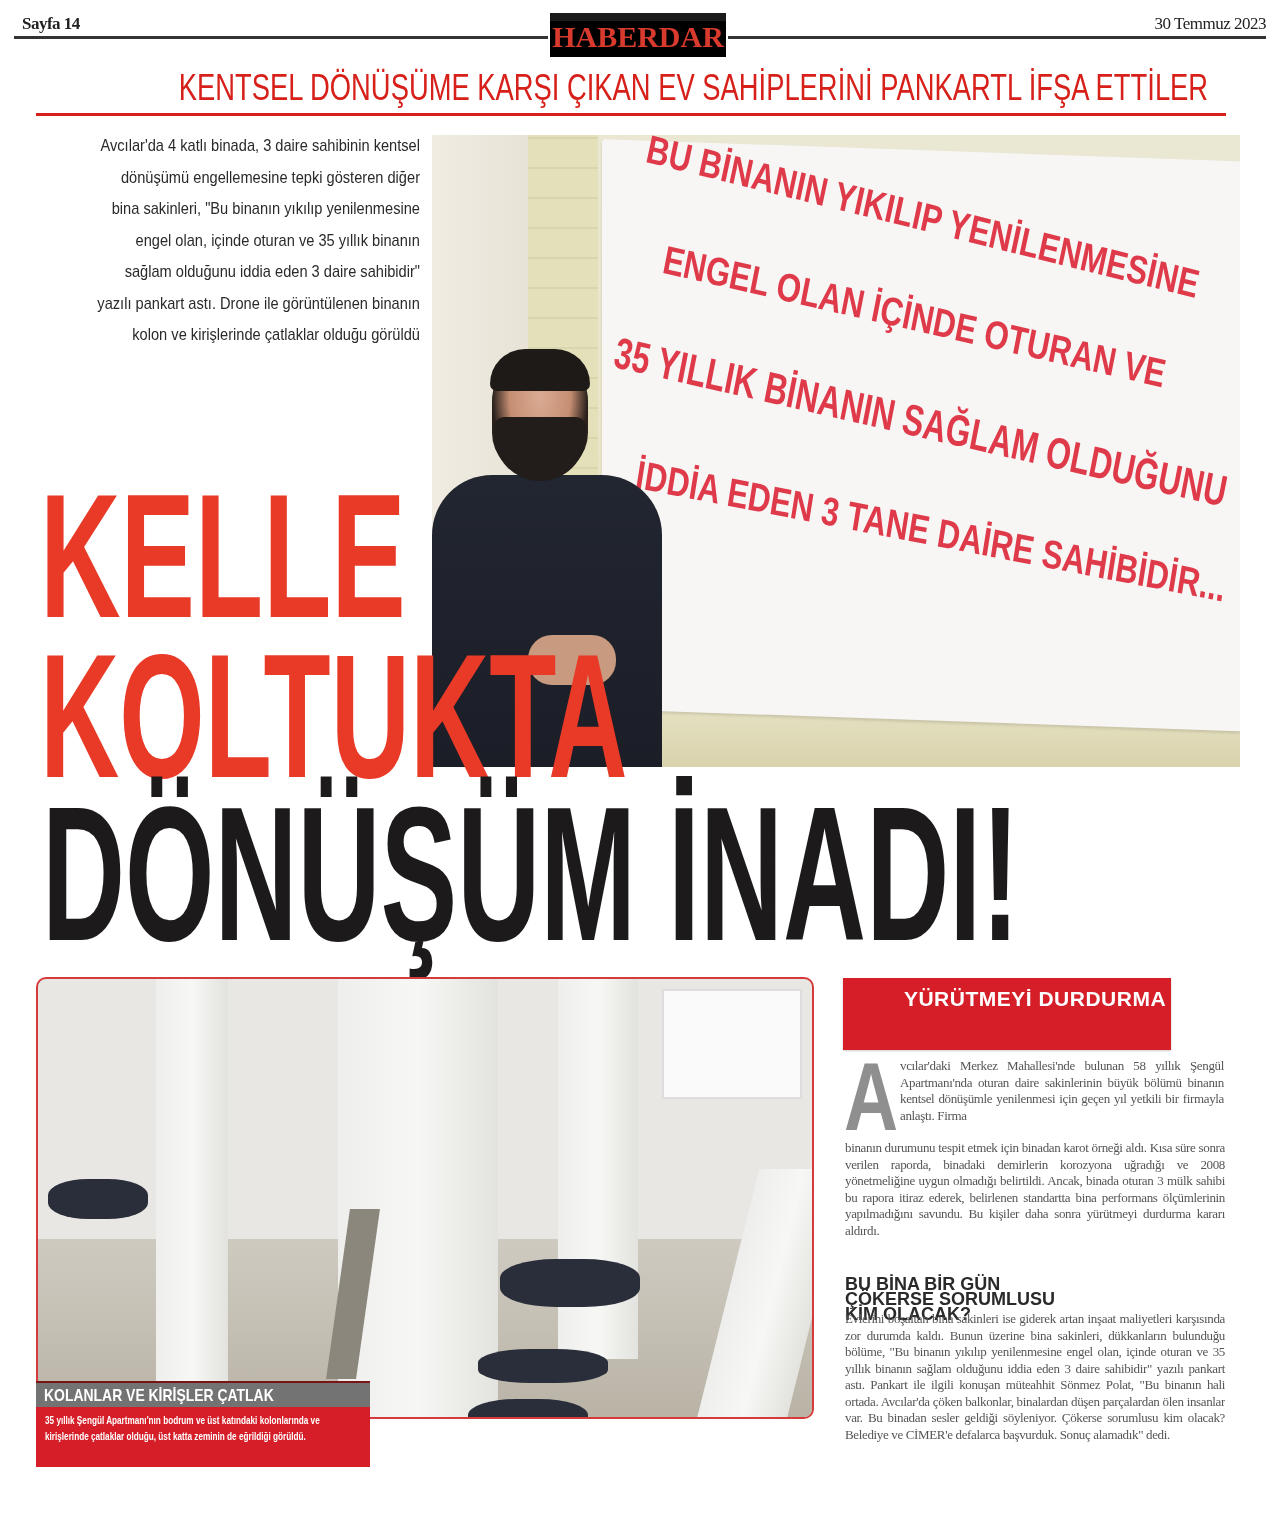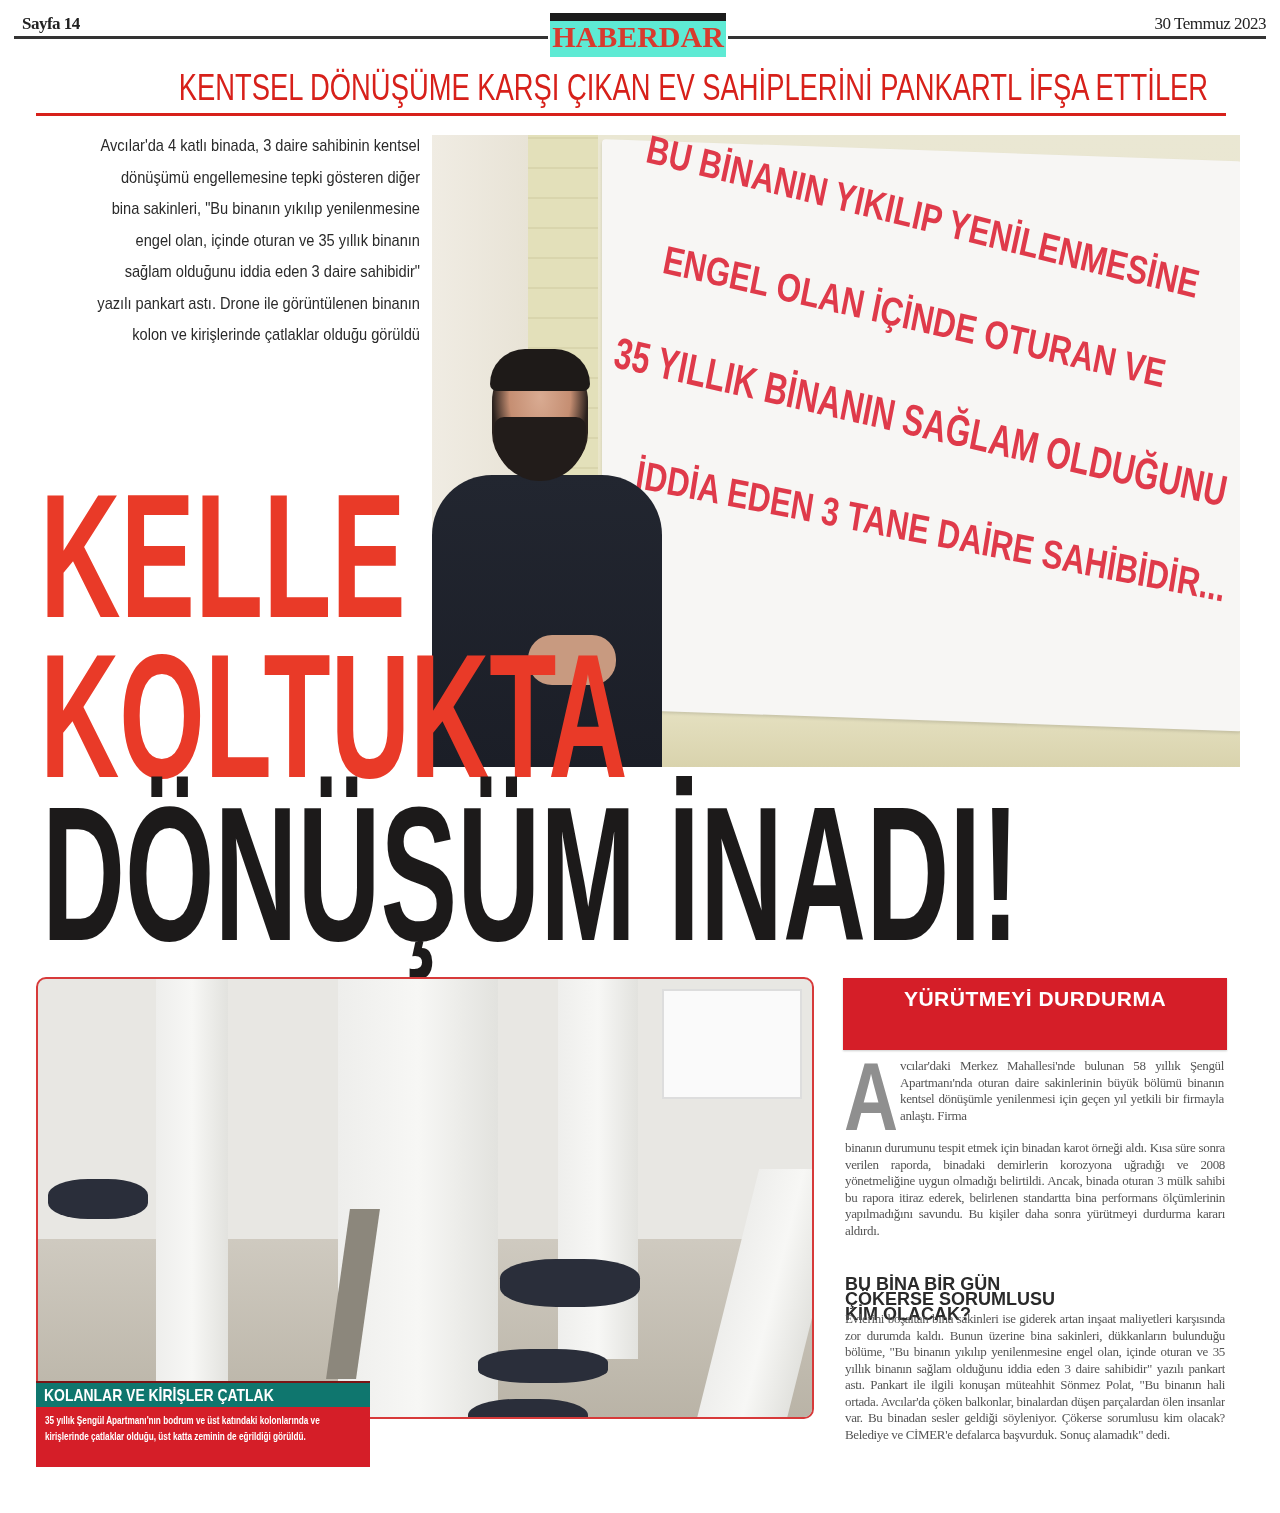--- a/index.html
+++ b/index.html
@@ -6,21 +6,21 @@
   html, body { width: 1280px; height: 1513px; background: #ffffff; overflow: hidden; }
   body { position: relative; font-family: "Liberation Sans", sans-serif; color: #222; }
 
   
   .masthead { position: absolute; left: 14px; top: 0; width: 1252px; height: 60px; }
   .mast-line { position: absolute; top: 36px; height: 3px; background: #333; }
   .mast-line.l { left: 0; width: 534px; }
   .mast-line.r { left: 714px; width: 538px; }
   .page-no { position: absolute; left: 8px; top: 14px; font-family: "Liberation Serif", serif; font-size: 17px; font-weight: bold; color: #222; letter-spacing: -0.5px; }
   .date { position: absolute; right: 0; top: 14px; font-family: "Liberation Serif", serif; font-size: 17px; color: #222; letter-spacing: -0.5px; }
-  .logo { position: absolute; left: 536px; top: 13px; width: 176px; height: 44px; background: #5eead4; }
+  .logo { position: absolute; left: 536px; top: 13px; width: 176px; height: 44px; background: #000000; }
   .logo-bar { position: absolute; left: 0; top: 0; width: 176px; height: 8px; background: #1b1b1b; }
   .logo-text { position: absolute; left: 0; top: 6px; width: 176px; text-align: center; font-family: "Liberation Serif", serif; font-weight: bold; font-size: 30px; color: #d83a2e; letter-spacing: 0px; line-height: 36px; }
 
   
   .kicker { position: absolute; left: 36px; top: 66px; width: 1190px; text-align: center; font-family: "Liberation Sans Narrow", "Liberation Sans", sans-serif; font-size: 36px; color: #d7201a; line-height: 44px; transform: scaleX(0.76); transform-origin: center top; white-space: nowrap; }
   .kicker-rule { position: absolute; left: 36px; top: 113px; width: 1190px; height: 3px; background: #d7201a; }
 
   
   .intro { position: absolute; left: 40px; top: 130px; width: 380px; text-align: right; font-family: "Liberation Sans", sans-serif; font-size: 17px; line-height: 31.5px; color: #2a2a2a; transform: scaleX(0.86); transform-origin: right top; }
 
@@ -44,27 +44,27 @@
   .hl-black { color: #1c1a1a; }
 
   
   .photo2-frame { position: absolute; left: 36px; top: 977px; width: 778px; height: 442px; border: 2px solid #d73a3a; border-radius: 10px; overflow: hidden; background: #e8e7e3; }
   .photo2-frame .floor { position: absolute; left: 0; top: 260px; width: 778px; height: 182px; background: linear-gradient(180deg, #cfcac0 0%, #b9b3a6 100%); }
   .photo2-frame .col { position: absolute; background: linear-gradient(90deg, #eeeeec, #f7f7f5 50%, #e2e2de); }
   .photo2-frame .crack { position: absolute; background: #8c877c; }
   .photo2-frame .debris { position: absolute; background: #2a2e3a; border-radius: 40%; }
   .photo2-frame .window { position: absolute; right: 10px; top: 10px; width: 140px; height: 110px; background: #fafafa; border: 2px solid #ddd; }
 
-  .cap-black { position: absolute; left: 36px; top: 1381px; width: 334px; height: 26px; background: #0f766e; border-top: 2px solid #7a1515; }
+  .cap-black { position: absolute; left: 36px; top: 1381px; width: 334px; height: 26px; background: #737373; border-top: 2px solid #7a1515; }
   .cap-black-text { position: absolute; left: 8px; top: 2px; font-family: "Liberation Sans", sans-serif; font-weight: bold; font-size: 17px; color: #ffffff; white-space: nowrap; transform: scaleX(0.82); transform-origin: left top; line-height: 22px; }
   .cap-red { position: absolute; left: 36px; top: 1407px; width: 334px; height: 60px; background: #d51e28; }
   .cap-red-text { position: absolute; left: 9px; top: 5px; width: 400px; font-family: "Liberation Sans", sans-serif; font-weight: bold; font-size: 10.5px; line-height: 16px; color: #ffffff; transform: scaleX(0.78); transform-origin: left top; }
 
   
-  .side-head { position: absolute; left: 843px; top: 978px; width: 384px; height: 72px; background: #d51e28; box-shadow: 0 1px 2px rgba(0,0,0,0.2); }
+  .side-head { position: absolute; left: 843px; top: 978px; width: 328px; height: 72px; background: #d51e28; box-shadow: 0 1px 2px rgba(0,0,0,0.2); }
   .side-head-text { position: absolute; left: 0; top: 6px; width: 384px; text-align: center; font-family: "Liberation Sans", sans-serif; font-weight: bold; font-size: 21px; line-height: 29px; color: #ffffff; letter-spacing: 0.5px; }
   .dropcap { position: absolute; left: 844px; top: 1057px; width: 54px; height: 76px; font-family: "Liberation Sans", sans-serif; font-weight: bold; font-size: 96px; line-height: 80px; color: #8f8f8f; transform: scaleX(0.78); transform-origin: left top; }
   .body-text { position: absolute; font-family: "Liberation Serif", serif; font-size: 13px; line-height: 16.5px; color: #555; text-align: justify; letter-spacing: -0.35px; }
   .sub-head { position: absolute; left: 845px; top: 1277px; width: 240px; font-family: "Liberation Sans", sans-serif; font-weight: bold; font-size: 18px; line-height: 15px; color: #2a2a2a; }
 </style>
 </head>
 <body>
 
 <div class="masthead">
   <div class="mast-line l"></div>

